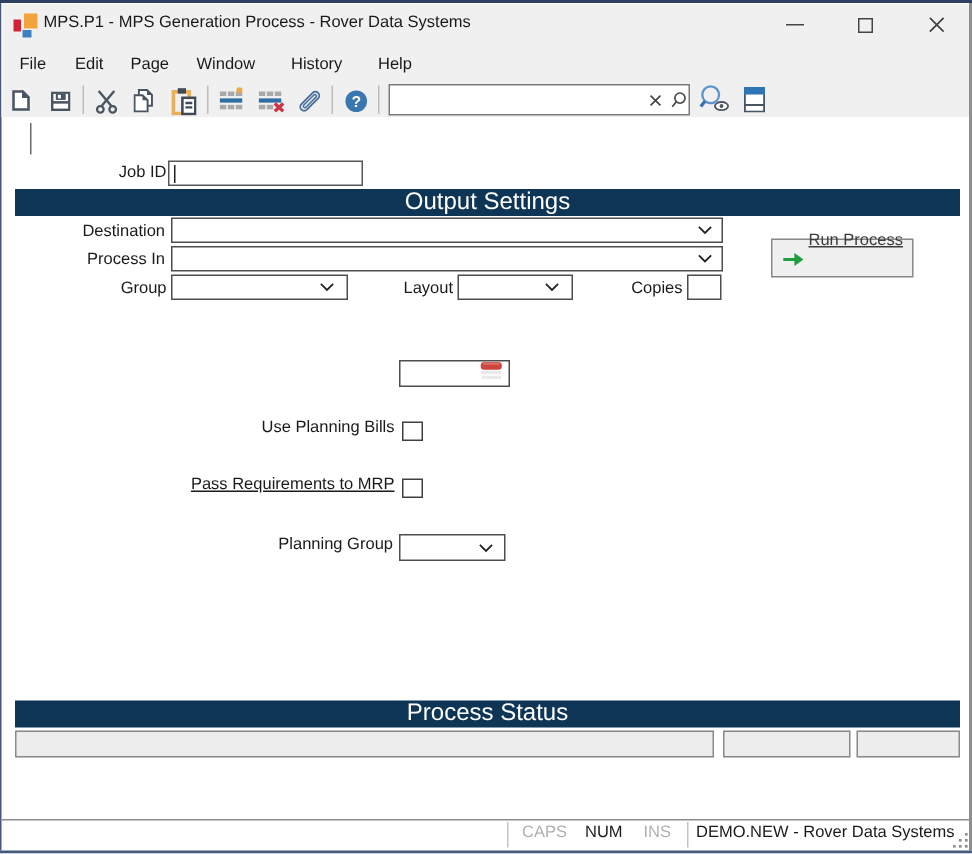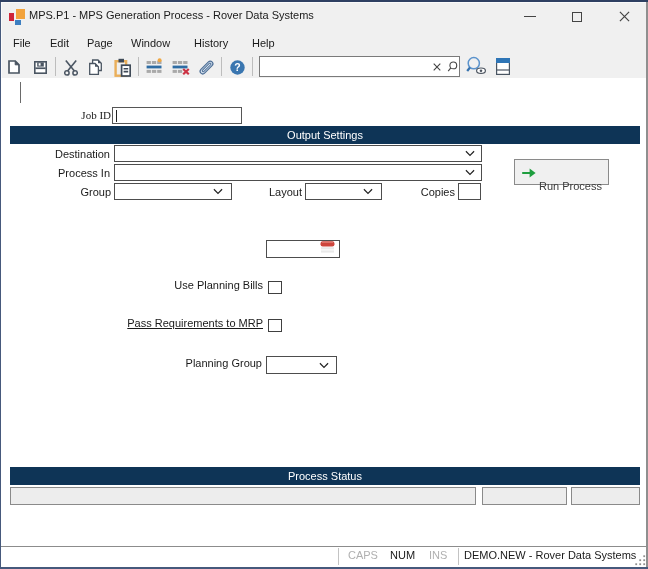--- a/index.html
+++ b/index.html
@@ -5,21 +5,21 @@
   * { margin:0; padding:0; box-sizing:border-box; }
   html,body { width:648px; height:569px; overflow:hidden; }
   body { font-family:"Liberation Sans", sans-serif; font-size:11px; color:#1a1a1a; }
   #win { position:relative; width:648px; height:569px; background:#ffffff; }
   .abs { position:absolute; }
   #chrome { position:absolute; left:2px; top:3px; width:644px; height:75px; background:#f0f0f0; }
   .lbl { position:absolute; white-space:nowrap; color:#1a1a1a; }
   .r { text-align:right; }
   .inp { position:absolute; background:#fff; border:1px solid #565656; }
   .navybar { position:absolute; left:10px; width:630px; height:18px; background:#0e3456;
-             color:#fff; text-align:center; font-size:11px; line-height:18px; }
+             color:#fff; text-align:center; font-size:16px; line-height:18px; }
   .combo { position:absolute; background:#fff; border:1px solid #4d4d4d; }
   .chev { position:absolute; }
   .cellbox { position:absolute; background:#ededed; border:1px solid #8a8a8a; }
   .sep { position:absolute; width:1px; background:#bdbdbd; }
   .statsep { position:absolute; width:1px; background:#c3c3c3; top:548px; height:17px; }
 </style>
 </head>
 <body>
 <div id="win">
   <div class="abs" style="left:0px; top:0px; width:648px; height:2px; background:#2e4062;"></div>
@@ -127,21 +127,21 @@
     <circle cx="15" cy="14.7" r="1.3" fill="#4d5560"></circle>
   </svg>
   <svg class="abs" style="left:496px; top:57.5px;" width="14" height="17" viewBox="0 0 14 17">
     <rect x="0.6" y="0.6" width="12.8" height="15.8" fill="#fff" stroke="#4a5562" stroke-width="1.2"></rect>
     <rect x="0" y="0" width="14" height="5" fill="#2e75b6"></rect>
     <path d="M0.6 12 H13.4" stroke="#4a5562" stroke-width="1.2"></path>
   </svg>
 
   <div class="abs" style="left:19.5px; top:82px; width:1px; height:21px; background:#6a6a6a;"></div>
 
-  <div class="lbl r" style="left:1px; top:109px; width:110px;font-family:Liberation Serif, serif;">Job ID</div>
+  <div class="lbl r" style="left:1px; top:109px; width:110px;">Job ID</div>
   <div class="inp" style="left:112px; top:107px; width:130px; height:17px;"></div>
   <div class="abs" style="left:116px; top:109.5px; width:1px; height:12px; background:#222;"></div>
 
   <div class="navybar" style="top:126px;">Output Settings</div>
 
   <div class="lbl r" style="left:1px; top:148px; width:109px;padding-left:48px;">Destination</div>
   <div class="combo" style="left:114px; top:145px; width:368px; height:17px;"></div>
   <svg class="chev" style="left:465px; top:150px;" width="10" height="7" viewBox="0 0 11 7">
     <path d="M1 1 L5.5 5.5 L10 1" fill="none" stroke="#222" stroke-width="1.3"></path>
   </svg>
@@ -163,21 +163,21 @@
     <path d="M1 1 L5.5 5.5 L10 1" fill="none" stroke="#222" stroke-width="1.3"></path>
   </svg>
   <div class="lbl r" style="left:356px; top:186px; width:99px;">Copies</div>
   <div class="inp" style="left:458px; top:183px; width:23px; height:17px; border-color:#4d4d4d;"></div>
 
   <div class="abs" style="left:514px; top:159px; width:95px; height:26px; background:#f0f0f0; border:1px solid #8a8a8a;"></div>
   <svg class="abs" style="left:521px; top:166px;" width="16" height="14" viewBox="0 0 16 14">
     <path d="M1.2 7 H10.5" stroke="#1e9e3e" stroke-width="2"></path>
     <path d="M8.6 2.6 L14.6 7 L8.6 11.4 Z" fill="#1e9e3e"></path>
   </svg>
-  <div class="lbl" style="left:539px; top:180px; color:#3c3c3c;">Run Process</div>
+  <div class="lbl" style="left:539px; top:154px; color:#3c3c3c;text-decoration:underline;">Run Process</div>
 
 
   <div class="inp" style="left:266px; top:240px; width:74px; height:18px; border-color:#4d4d4d;"></div>
   <svg class="abs" style="left:320px; top:241px;" width="15" height="13" viewBox="0 0 15 13">
     <rect x="1" y="6.2" width="13" height="2.2" fill="#e9e9e9"></rect>
     <rect x="1" y="9.4" width="13" height="2.2" fill="#e9e9e9"></rect>
     <rect x="0.5" y="0.3" width="14" height="5.2" rx="2.2" fill="#cd453c"></rect>
     <path d="M2.5 1.4 h10" stroke="#dc7168" stroke-width="1.4" stroke-linecap="round"></path>
   </svg>
 

